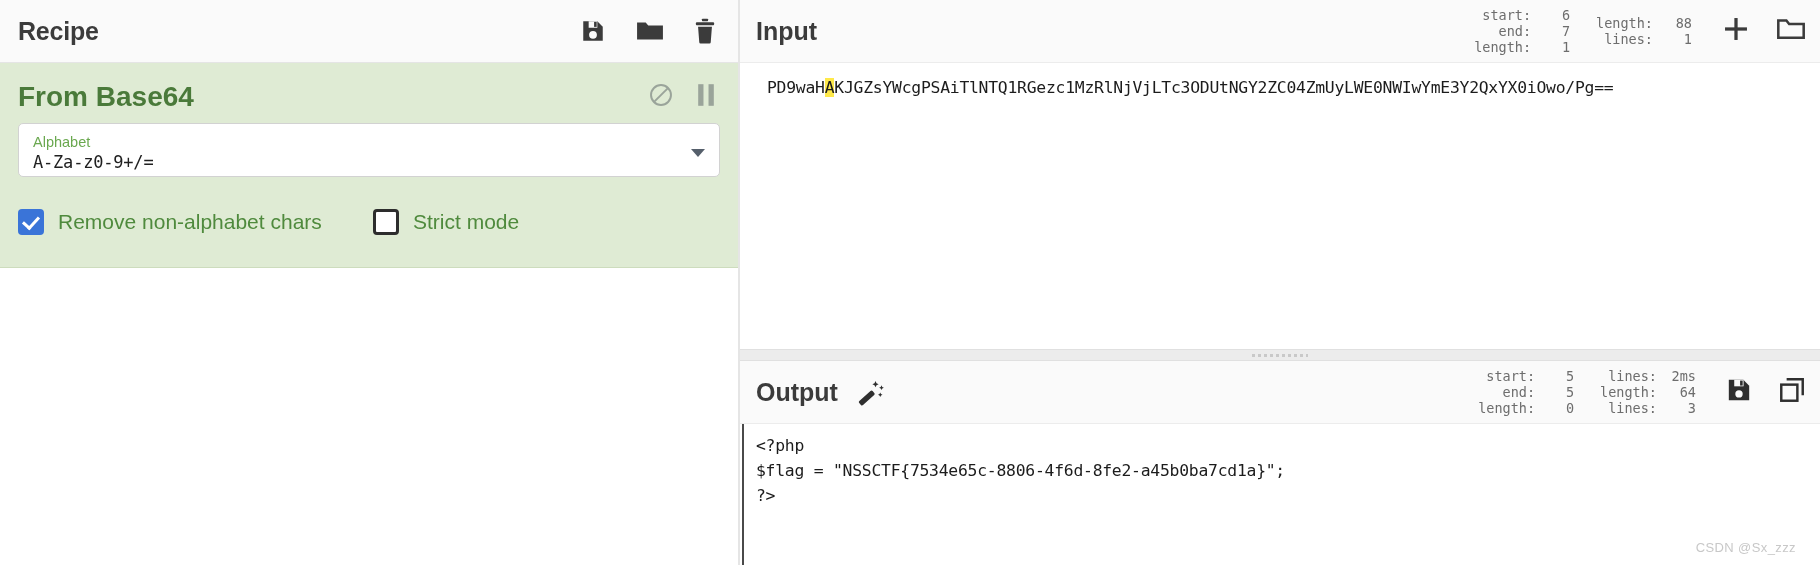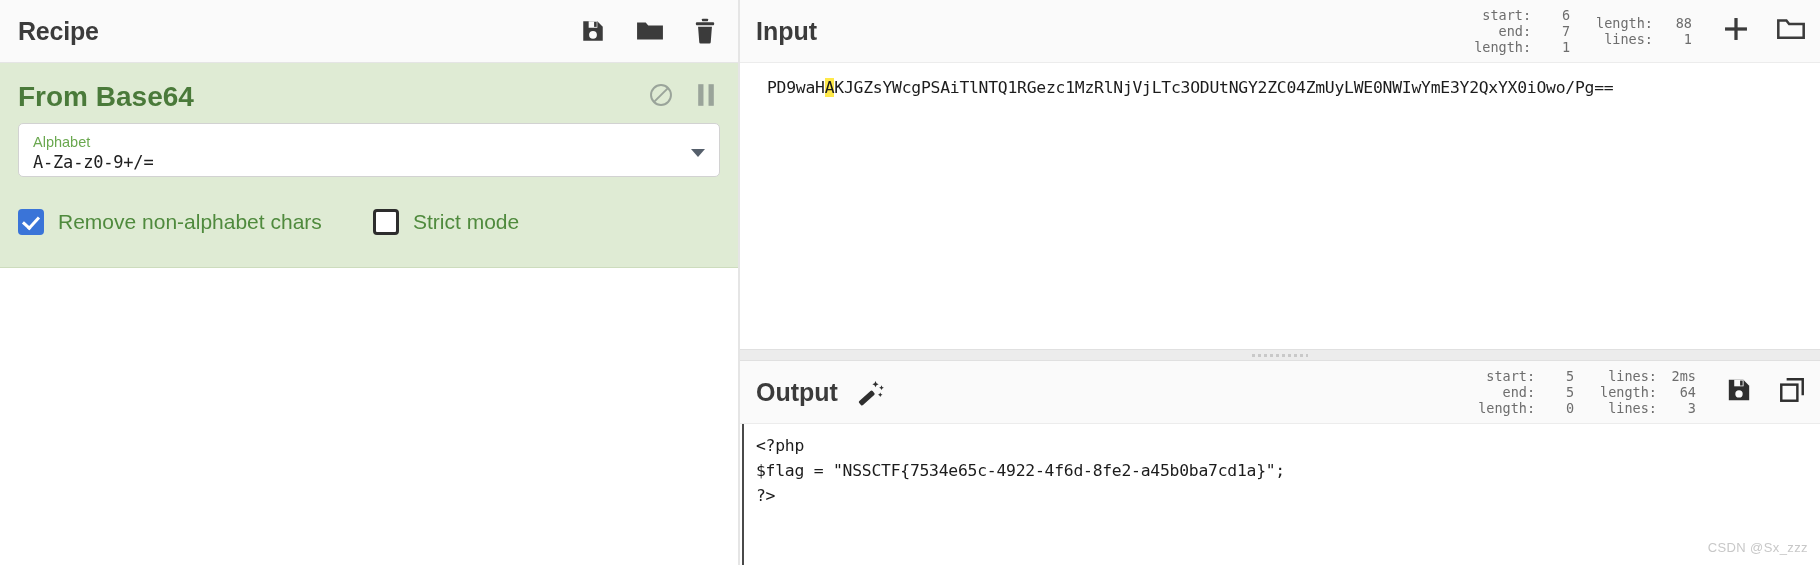--- a/index.html
+++ b/index.html
@@ -215,21 +215,21 @@
     padding: 9px 0 0 0;
     position: relative;
     border-left: 2px solid #4a4a4a;
     margin-left: 2px;
     overflow: hidden;
   }
   #output-text-area .code-line { padding-left: 12px; color: #1c1c1c; }
 
   .watermark {
     position: absolute;
-    right: 12px;
+    right: 24px;
     bottom: 10px;
     font-size: 13px;
     color: #c8c8c8;
     letter-spacing: 0.4px;
   }
 </style>
 </head>
 <body>
 
 <div id="app">
@@ -403,20 +403,20 @@
             <svg width="28" height="28" viewBox="0 0 24 24" fill="none" stroke="#2f2f2f" stroke-width="2.1">
               <path d="M7.4 2.8h13.8v13.8"></path>
               <rect x="2.8" y="7.4" width="13.8" height="13.8"></rect>
             </svg>
           </span>
         </span>
       </div>
 
       <div id="output-text-area">
         <div class="code-line">&lt;?php</div>
-        <div class="code-line">$flag = "NSSCTF{7534e65c-4922-4f6d-8fe2-a45b0ba7cd1a}";</div>
+        <div class="code-line">$flag = "NSSCTF{7534e65c-8806-4f6d-8fe2-a45b0ba7cd1a}";</div>
         <div class="code-line">?&gt;</div>
       </div>
     </div>
   </div>
 
   <span class="watermark">CSDN @Sx_zzz</span>
 </div>
 
 </body></html>

